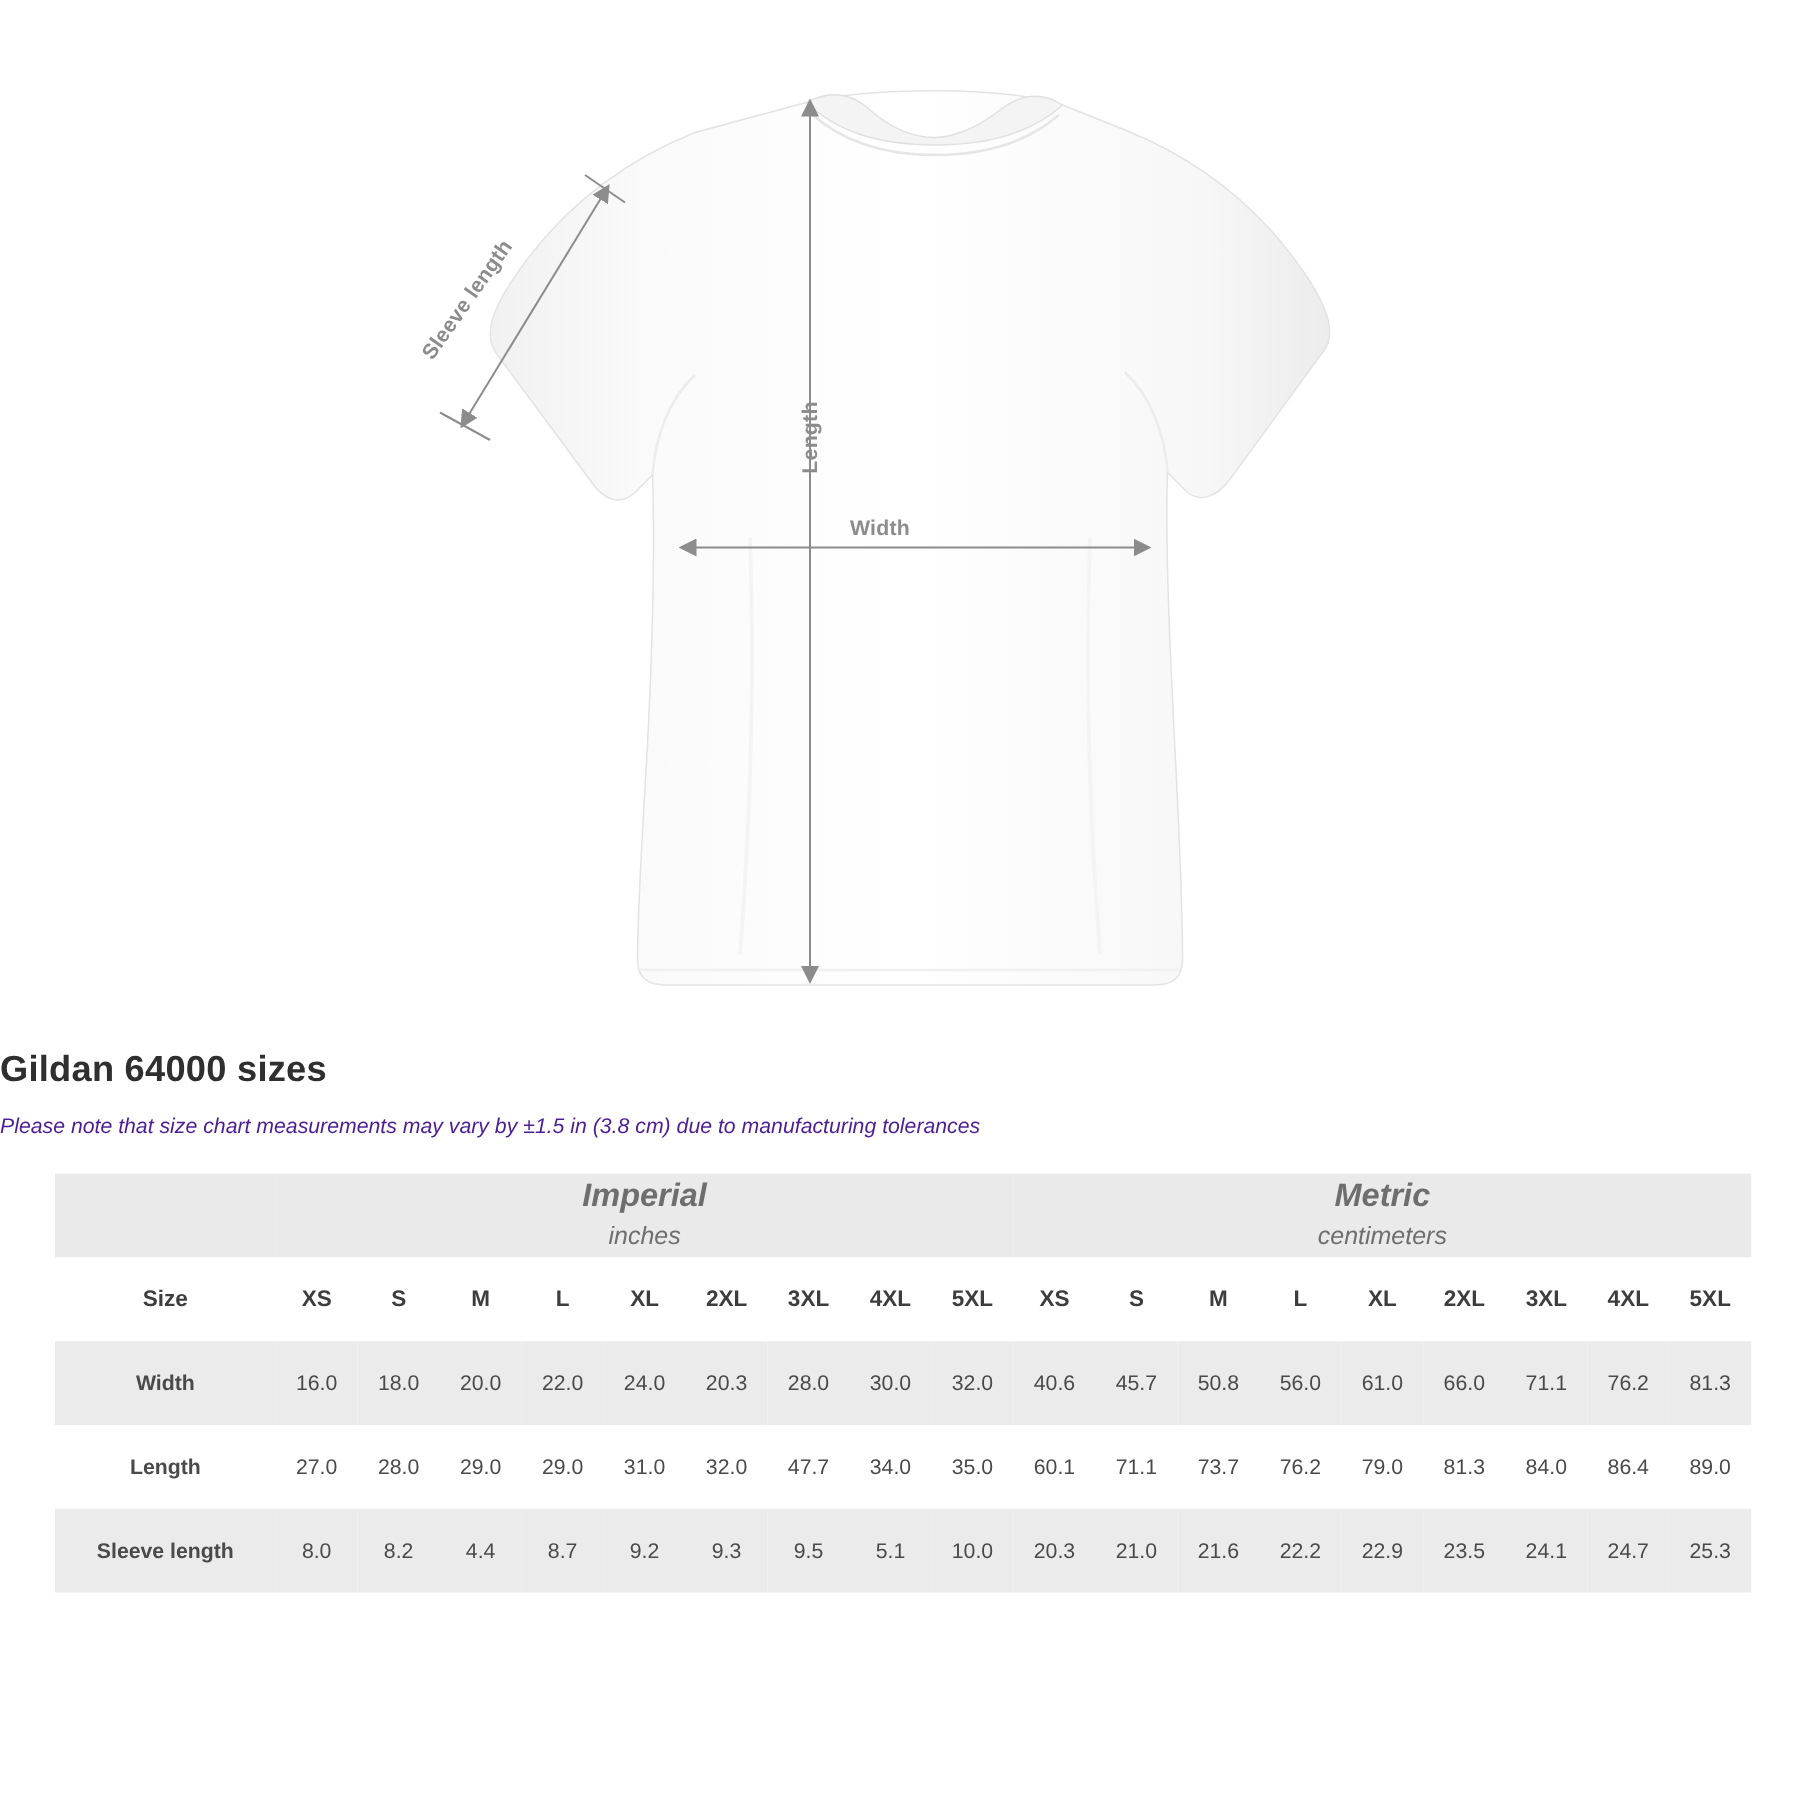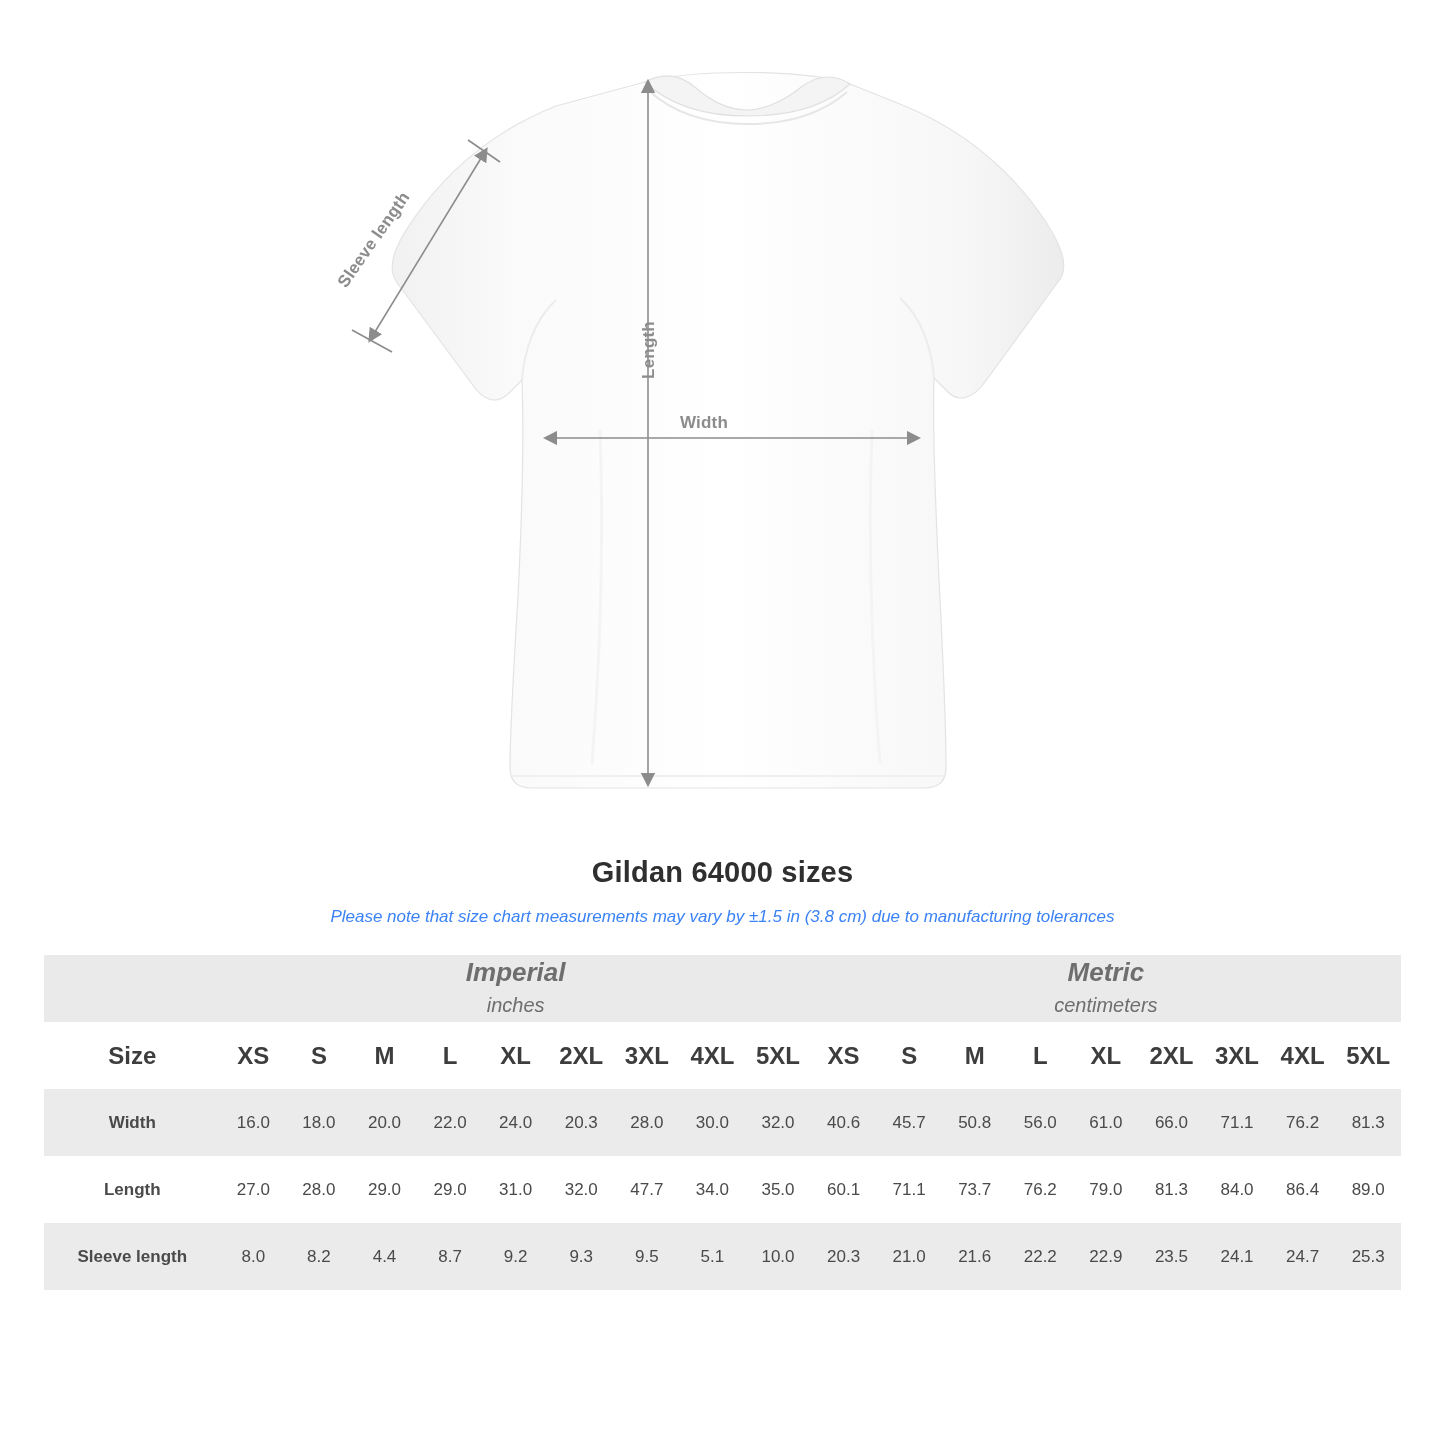--- a/index.html
+++ b/index.html
@@ -46,34 +46,33 @@
     transform: rotate(-90deg);
     transform-origin: center center;
   }
   .label-width {
     left: 680px;
     top: 413px;
   }
 
   
   .title-block {
-    text-align: center;
-    margin-top: 36px;
+    margin-top: 20px;
   }
   .chart-title {
     font-size: 29px;
     font-weight: bold;
     color: #2f2f2f;
     margin: 0;
     letter-spacing: 0.2px;
   }
   .chart-note {
     font-size: 17px;
     font-style: italic;
-    color: #3b82f6;
+    color: #4c1d95;
     margin: 18px 0 0 0;
   }
 
   
   .table-wrap {
     margin: 28px 44px 0 44px;
     width: 1357px;
   }
   table.size-table {
     border-collapse: collapse;
@@ -102,21 +101,21 @@
   }
   .unit-sub {
     font-size: 20px;
     font-style: italic;
     color: #6e6e6e;
     line-height: 1.6;
   }
   tr.row-size td {
     background: #ffffff;
     font-weight: bold;
-    font-size: 24px;
+    font-size: 18px;
     color: #3d3d3d;
   }
   tr.row-size td.rowhead {
     font-weight: bold;
   }
   tr.row-alt td {
     background: #ebebeb;
   }
   tr.row-plain td {
     background: #ffffff;

